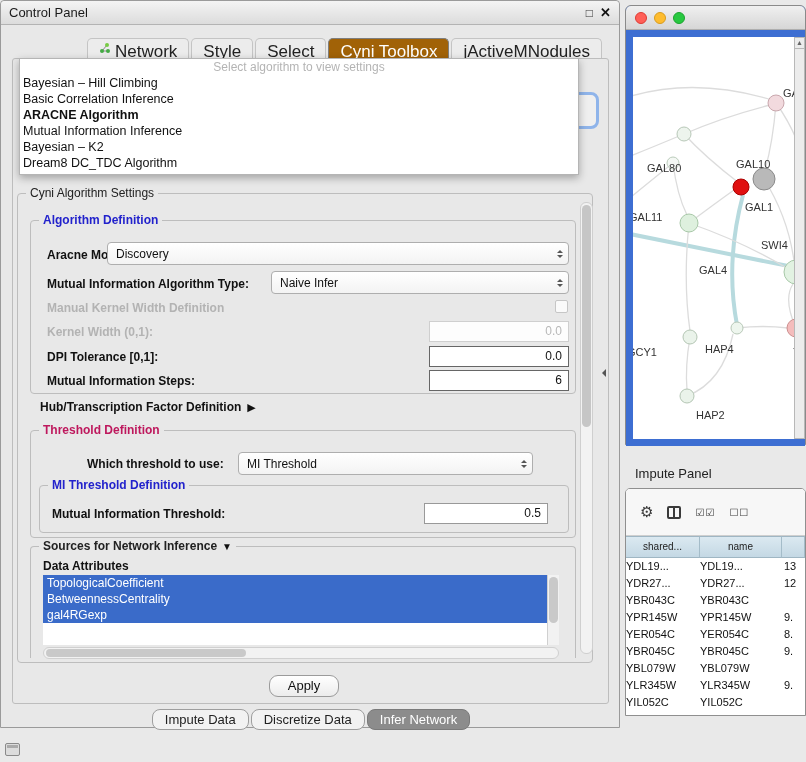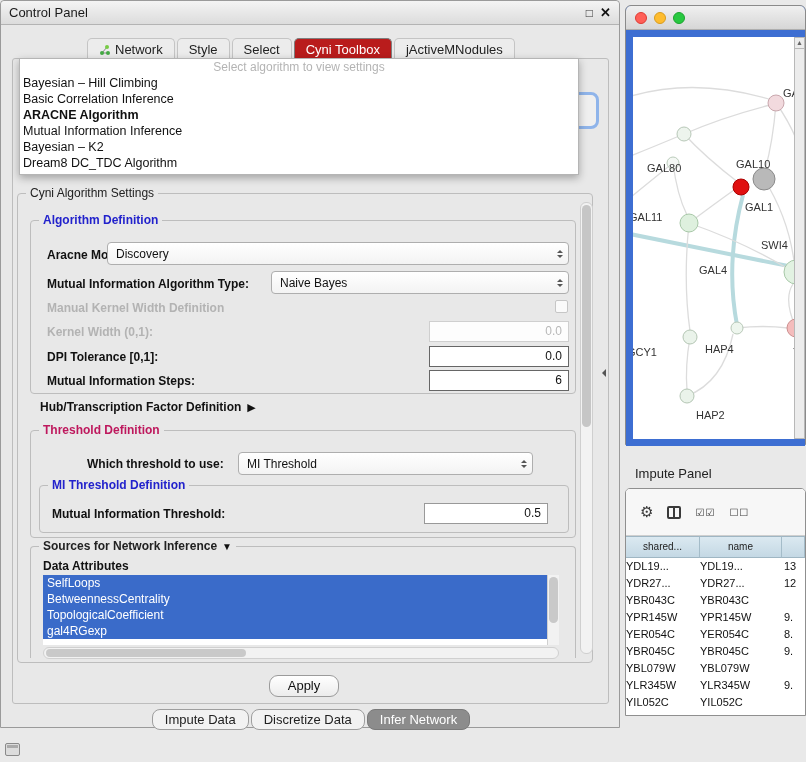--- a/index.html
+++ b/index.html
@@ -11,24 +11,24 @@
   .control-panel { left:0; top:8; width:620px; height:728px; background:#e8e8e8;
     border:1px solid #9a9a9a; border-radius:4px 4px 0 0; }
   .cp-titlebar { left:0; top:0; width:100%; height:24px;
     background:linear-gradient(#f4f4f4,#dcdcdc); border-bottom:1px solid #b3b3b3;
     border-radius:4px 4px 0 0; }
   .cp-title { left:8px; top:4px; font-size:13px; color:#1a1a1a; }
   .cp-float { right:26px; top:5px; font-size:12px; color:#333; cursor:default; }
   .cp-close { right:8px; top:4px; font-size:13px; font-weight:bold; color:#111; }
 
   .cp-tabs { left:86px; top:36px; height:22px; display:flex; align-items:flex-end; gap:2px; }
-  .tab { height:21px; padding:3px 11px 2px 11px; font-size:13px; color:#222;
+  .tab { height:21px; padding:3px 11px 2px 11px; font-size:17px; color:#222;
     border:1px solid #c4c4c4; border-bottom:none; border-radius:5px 5px 0 0;
-    background:#ececec; display:flex; align-items:center; gap:4px; white-space:nowrap; }
-  .tab.sel { background:#b91c1c; color:#fff; border-color:#7e7e7e; }
+    background:#ececec; display:flex; align-items:flex-start; gap:4px; white-space:nowrap; }
+  .tab.sel { background:#a16207; color:#fff; border-color:#7e7e7e; }
   .net-tab-icon { width:12px; height:12px; }
 
   .cp-content { left:11px; top:57px; width:597px; height:646px;
     border:1px solid #bdbdbd; border-radius:3px; background:#e8e8e8; }
 
   
   .combo-fragment { left:300px; top:91px; width:298px; height:37px; z-index:10;
     border:3px solid #8fb4ea; border-radius:8px; background:#efefef; }
 
   
@@ -205,21 +205,21 @@
       <div class="abs combo" style="left:76px; top:21px; width:462px; height:23px;">
         <span>Discovery</span>
         <span class="stepper">
             <i class="up"></i>
             <i class="dn"></i>
           </span>
       </div>
 
       <div class="abs lbl" style="left:16px; top:56px;">Mutual Information Algorithm Type:</div>
       <div class="abs combo" style="left:240px; top:50px; width:298px; height:23px;">
-        <span>Naive Bayes</span>
+        <span>Naive Infer</span>
         <span class="stepper">
             <i class="up"></i>
             <i class="dn"></i>
           </span>
       </div>
 
       <div class="abs lbl dis" style="left:16px; top:80px;">Manual Kernel Width Definition</div>
       <div class="abs checkbox" style="left:524px; top:79px;"></div>
 
       <div class="abs lbl dis" style="left:16px; top:104px;">Kernel Width (0,1):</div>
@@ -259,23 +259,22 @@
     <div class="abs group" style="left:12px; top:352px; width:546px; height:112px; border-bottom:none; border-radius:4px 4px 0 0;">
       <span class="legend" style="font-weight:bold; display:flex; align-items:center;">
         <span>Sources for Network Inference</span>
         <span class="tri-down">▼</span>
       </span>
 
       <div class="abs lbl" style="left:12px; top:12px;">Data Attributes</div>
 
       <div class="abs attr-list" style="left:12px; top:28px; width:516px; height:70px;">
         <div id="attr-items">
-            <div class="attr-item sel">SelfLoops</div>
+            <div class="attr-item sel">TopologicalCoefficient</div>
             <div class="attr-item sel">BetweennessCentrality</div>
-            <div class="attr-item sel">TopologicalCoefficient</div>
             <div class="attr-item sel">gal4RGexp</div>
           </div>
         <div class="attr-vscroll">
           <div class="attr-vthumb"></div>
         </div>
       </div>
       <div class="abs attr-hscroll">
         <div class="attr-hthumb"></div>
       </div>
     </div>

